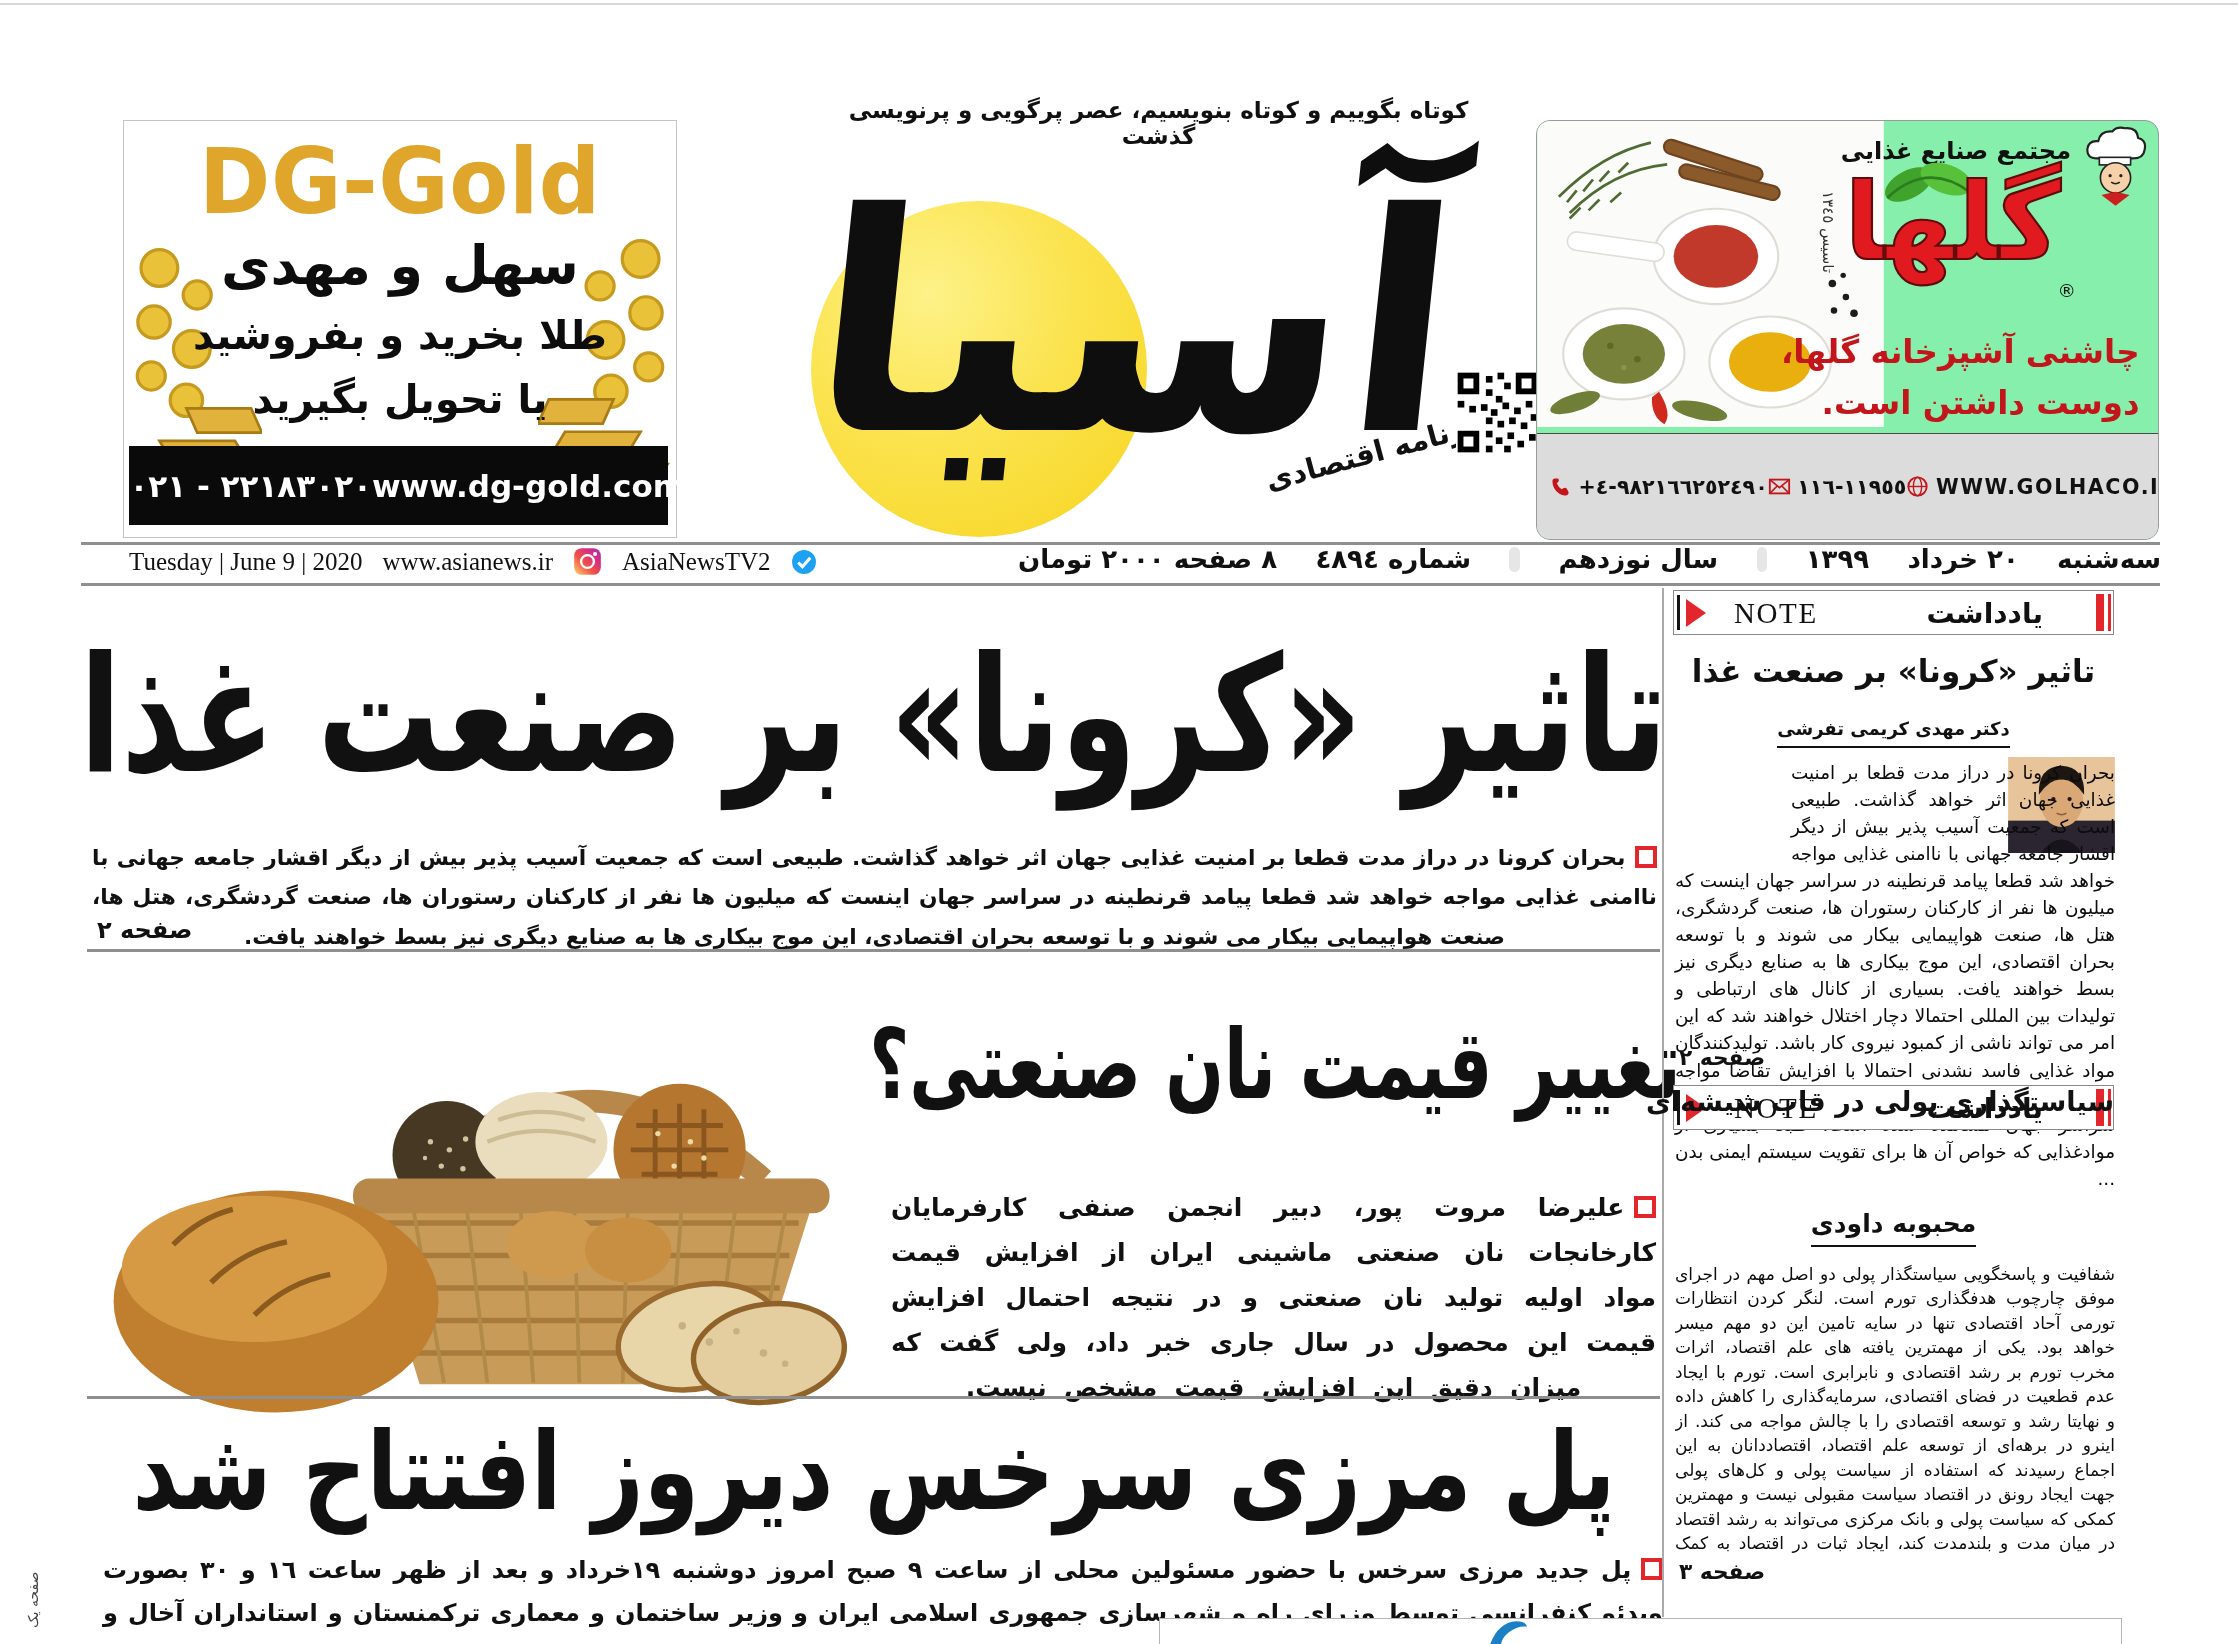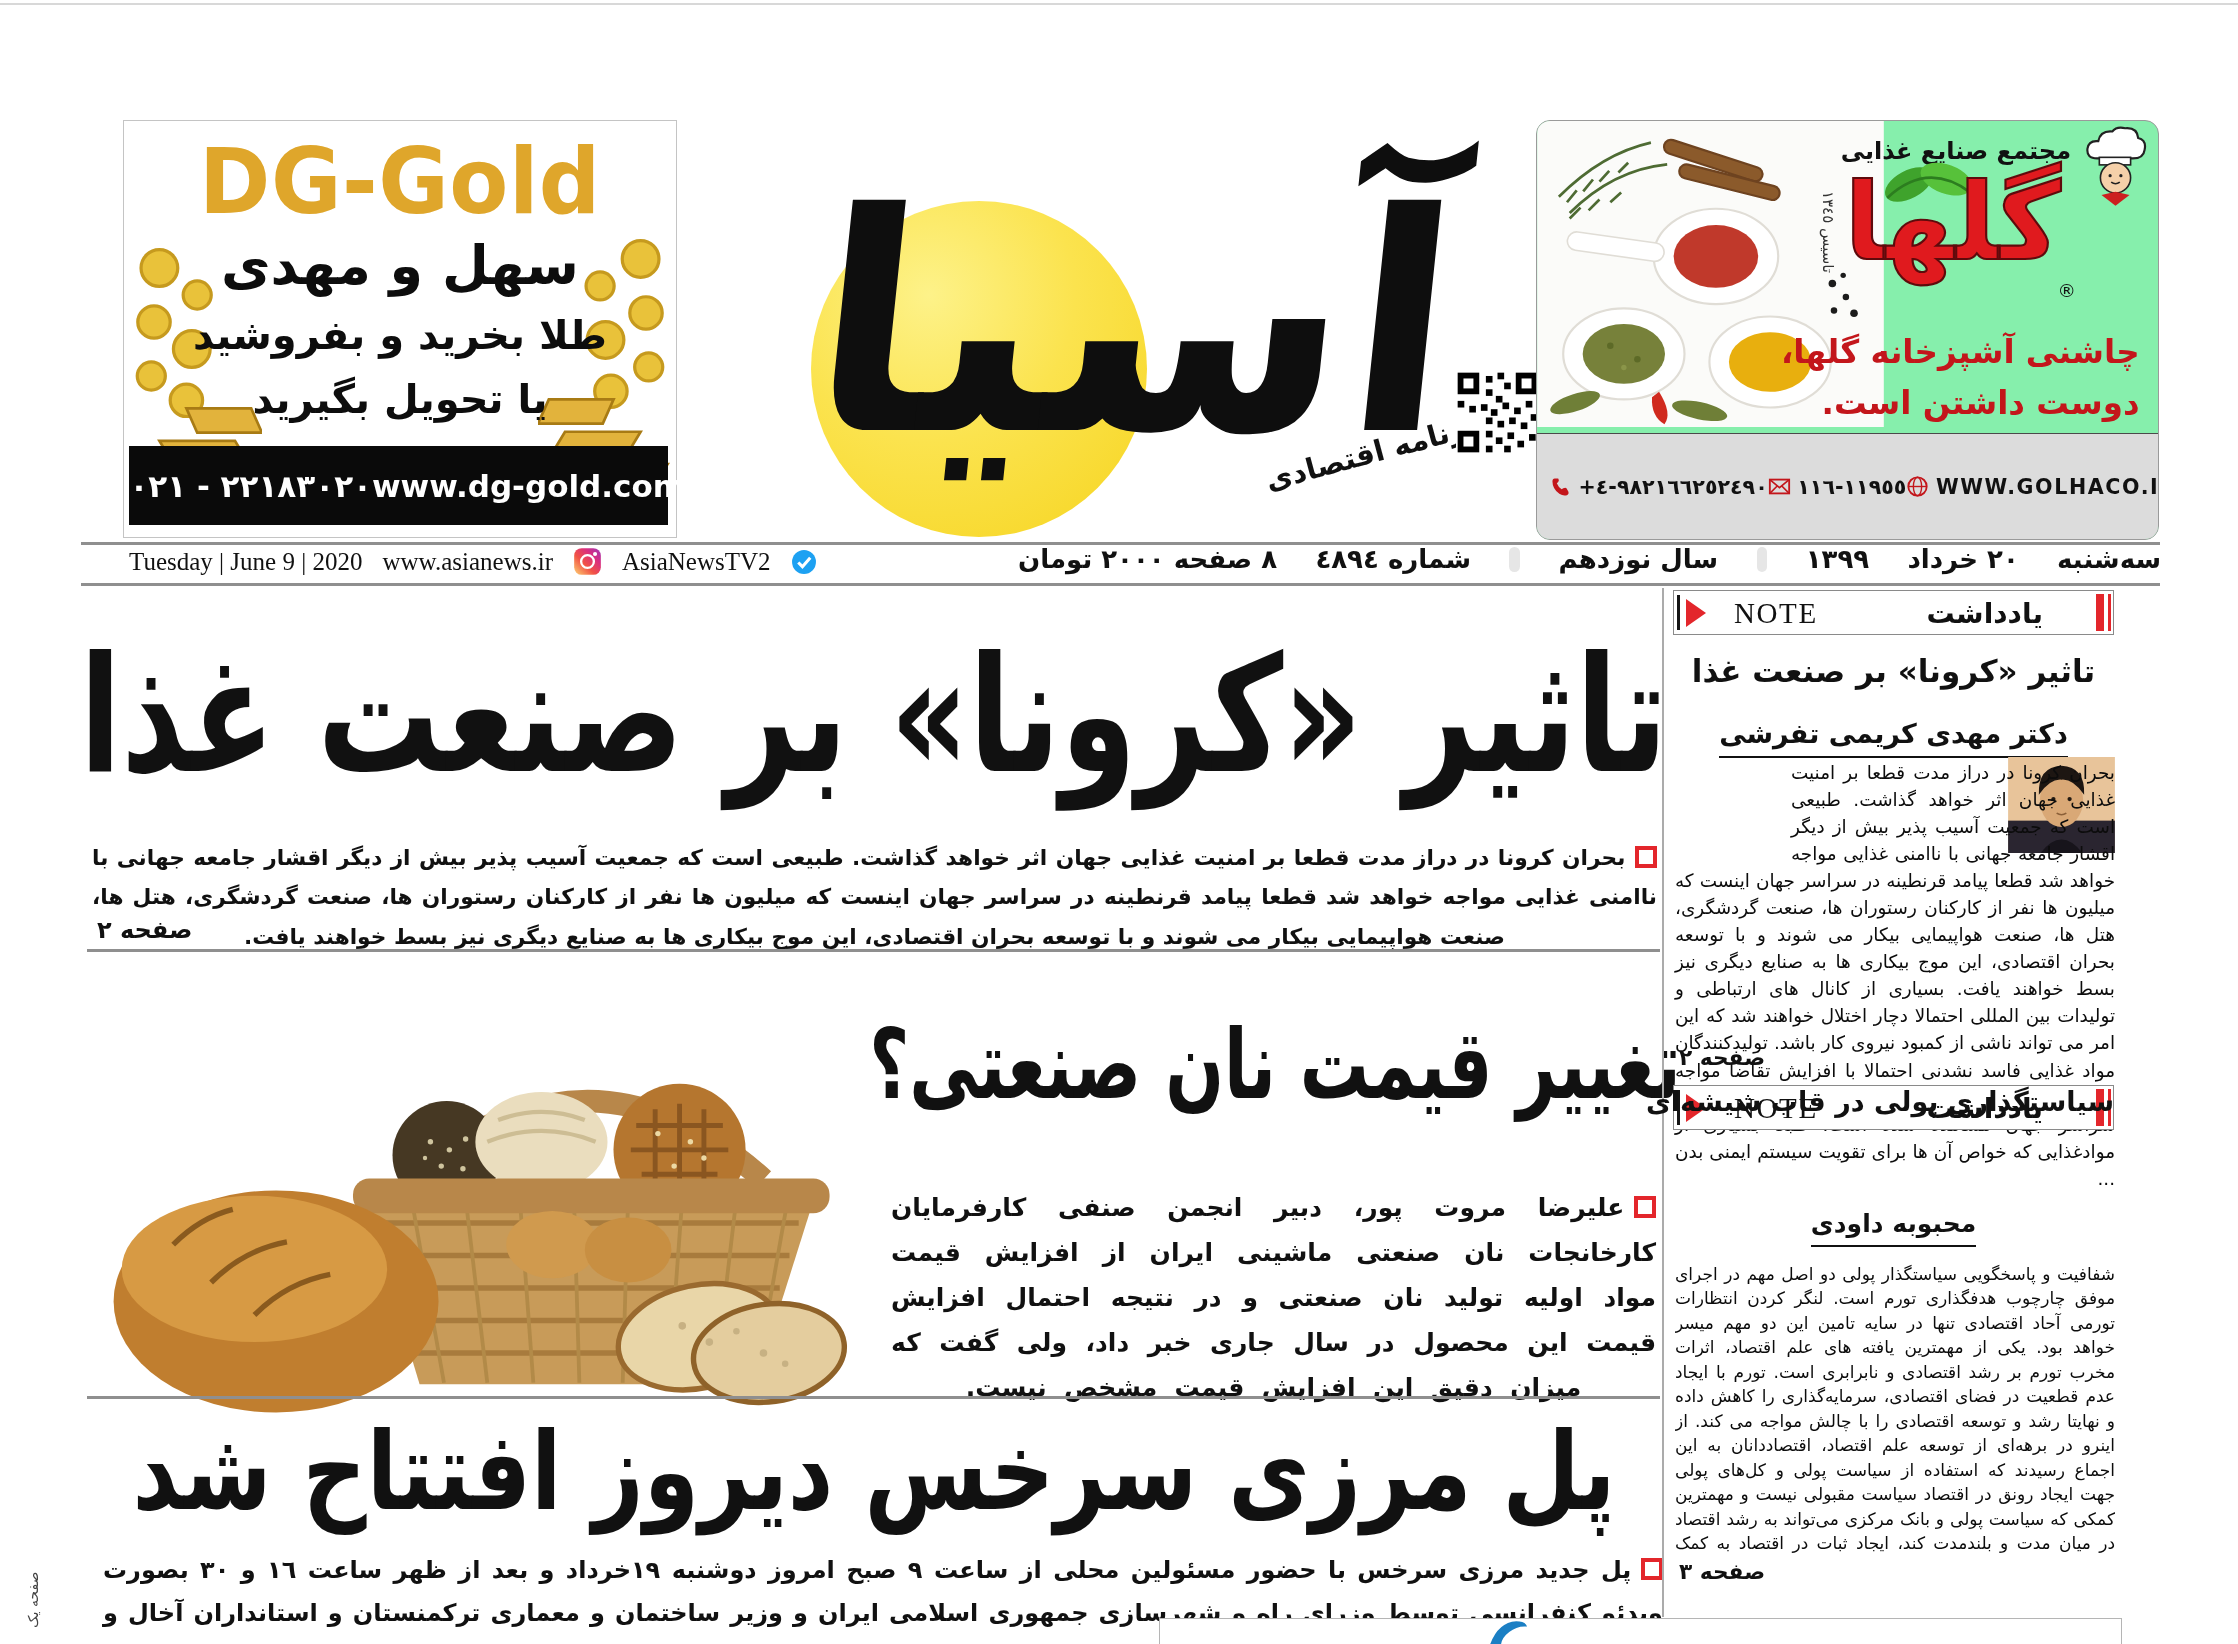--- a/index.html
+++ b/index.html
@@ -136,20 +136,21 @@
         <circle cx="50" cy="50" r="40" fill="none" stroke="#fff" stroke-width="6"></circle>
         <ellipse cx="50" cy="50" rx="18" ry="40" fill="none" stroke="#fff" stroke-width="5"></ellipse>
         <line x1="10" y1="50" x2="90" y2="50" stroke="#fff" stroke-width="5"></line>
         <line x1="16" y1="28" x2="84" y2="28" stroke="#fff" stroke-width="4"></line>
         <line x1="16" y1="72" x2="84" y2="72" stroke="#fff" stroke-width="4"></line>
       </svg>
       <span class="t">www.dg-gold.com</span>
     </div>
   </div>
 
+  <div class="abs" id="slogan">کوتاه بگوییم و کوتاه بنویسیم، عصر پرگویی و پرنویسی گذشت</div>
   <div class="abs" id="sun"></div>
   <div class="abs" id="asia-logo">آسیا</div>
   <div class="abs" id="rouzname">روزنامه اقتصادی</div>
   <svg class="abs" style="left:1456px;top:371px;" width="83" height="83" viewBox="0 0 100 100">
     <rect width="100" height="100" fill="#fff"></rect>
     <g fill="#000">
       <rect x="2" y="2" width="26" height="26"></rect>
         <rect x="72" y="2" width="26" height="26"></rect>
         <rect x="2" y="72" width="26" height="26"></rect>
       <rect x="9" y="9" width="12" height="12" fill="#fff"></rect>
@@ -409,21 +410,21 @@
 
   <div class="abs note-bar" style="top:590px;">
     <div class="nb-black"></div>
     <div class="nb-arrow"></div>
     <div class="nb-note serif">NOTE</div>
     <div class="nb-fa">یادداشت</div>
     <div class="nb-redthick"></div>
     <div class="nb-redthin"></div>
   </div>
   <div class="abs sb-title" style="top:653px;font-size:31px;">تاثیر «کرونا» بر صنعت غذا</div>
-  <div class="abs sb-author" style="top:718px;font-size:27px;"><span>دکتر مهدی کریمی تفرشی</span></div>
+  <div class="abs sb-author" style="top:718px;font-size:18px;"><span>دکتر مهدی کریمی تفرشی</span></div>
   <svg class="abs" style="left:2008px;top:757px;" width="107" height="96" viewBox="0 0 198 178">
     <rect width="198" height="178" fill="#E8C49A"></rect>
     <rect x="0" y="118" width="198" height="60" fill="#2A2530"></rect>
     <path d="M60 178 Q99 128 138 178 Z" fill="#17141b"></path>
     <ellipse cx="99" cy="80" rx="40" ry="50" fill="#D9A876"></ellipse>
     <path d="M57 70 Q55 18 99 16 Q143 18 141 70 Q120 40 99 42 Q78 40 57 70 Z" fill="#1d1612"></path>
     <circle cx="84" cy="78" r="4" fill="#231a12"></circle>
       <circle cx="114" cy="78" r="4" fill="#231a12"></circle>
     <path d="M90 104 Q99 110 108 104" stroke="#8a5f38" stroke-width="3" fill="none"></path>
   </svg>

